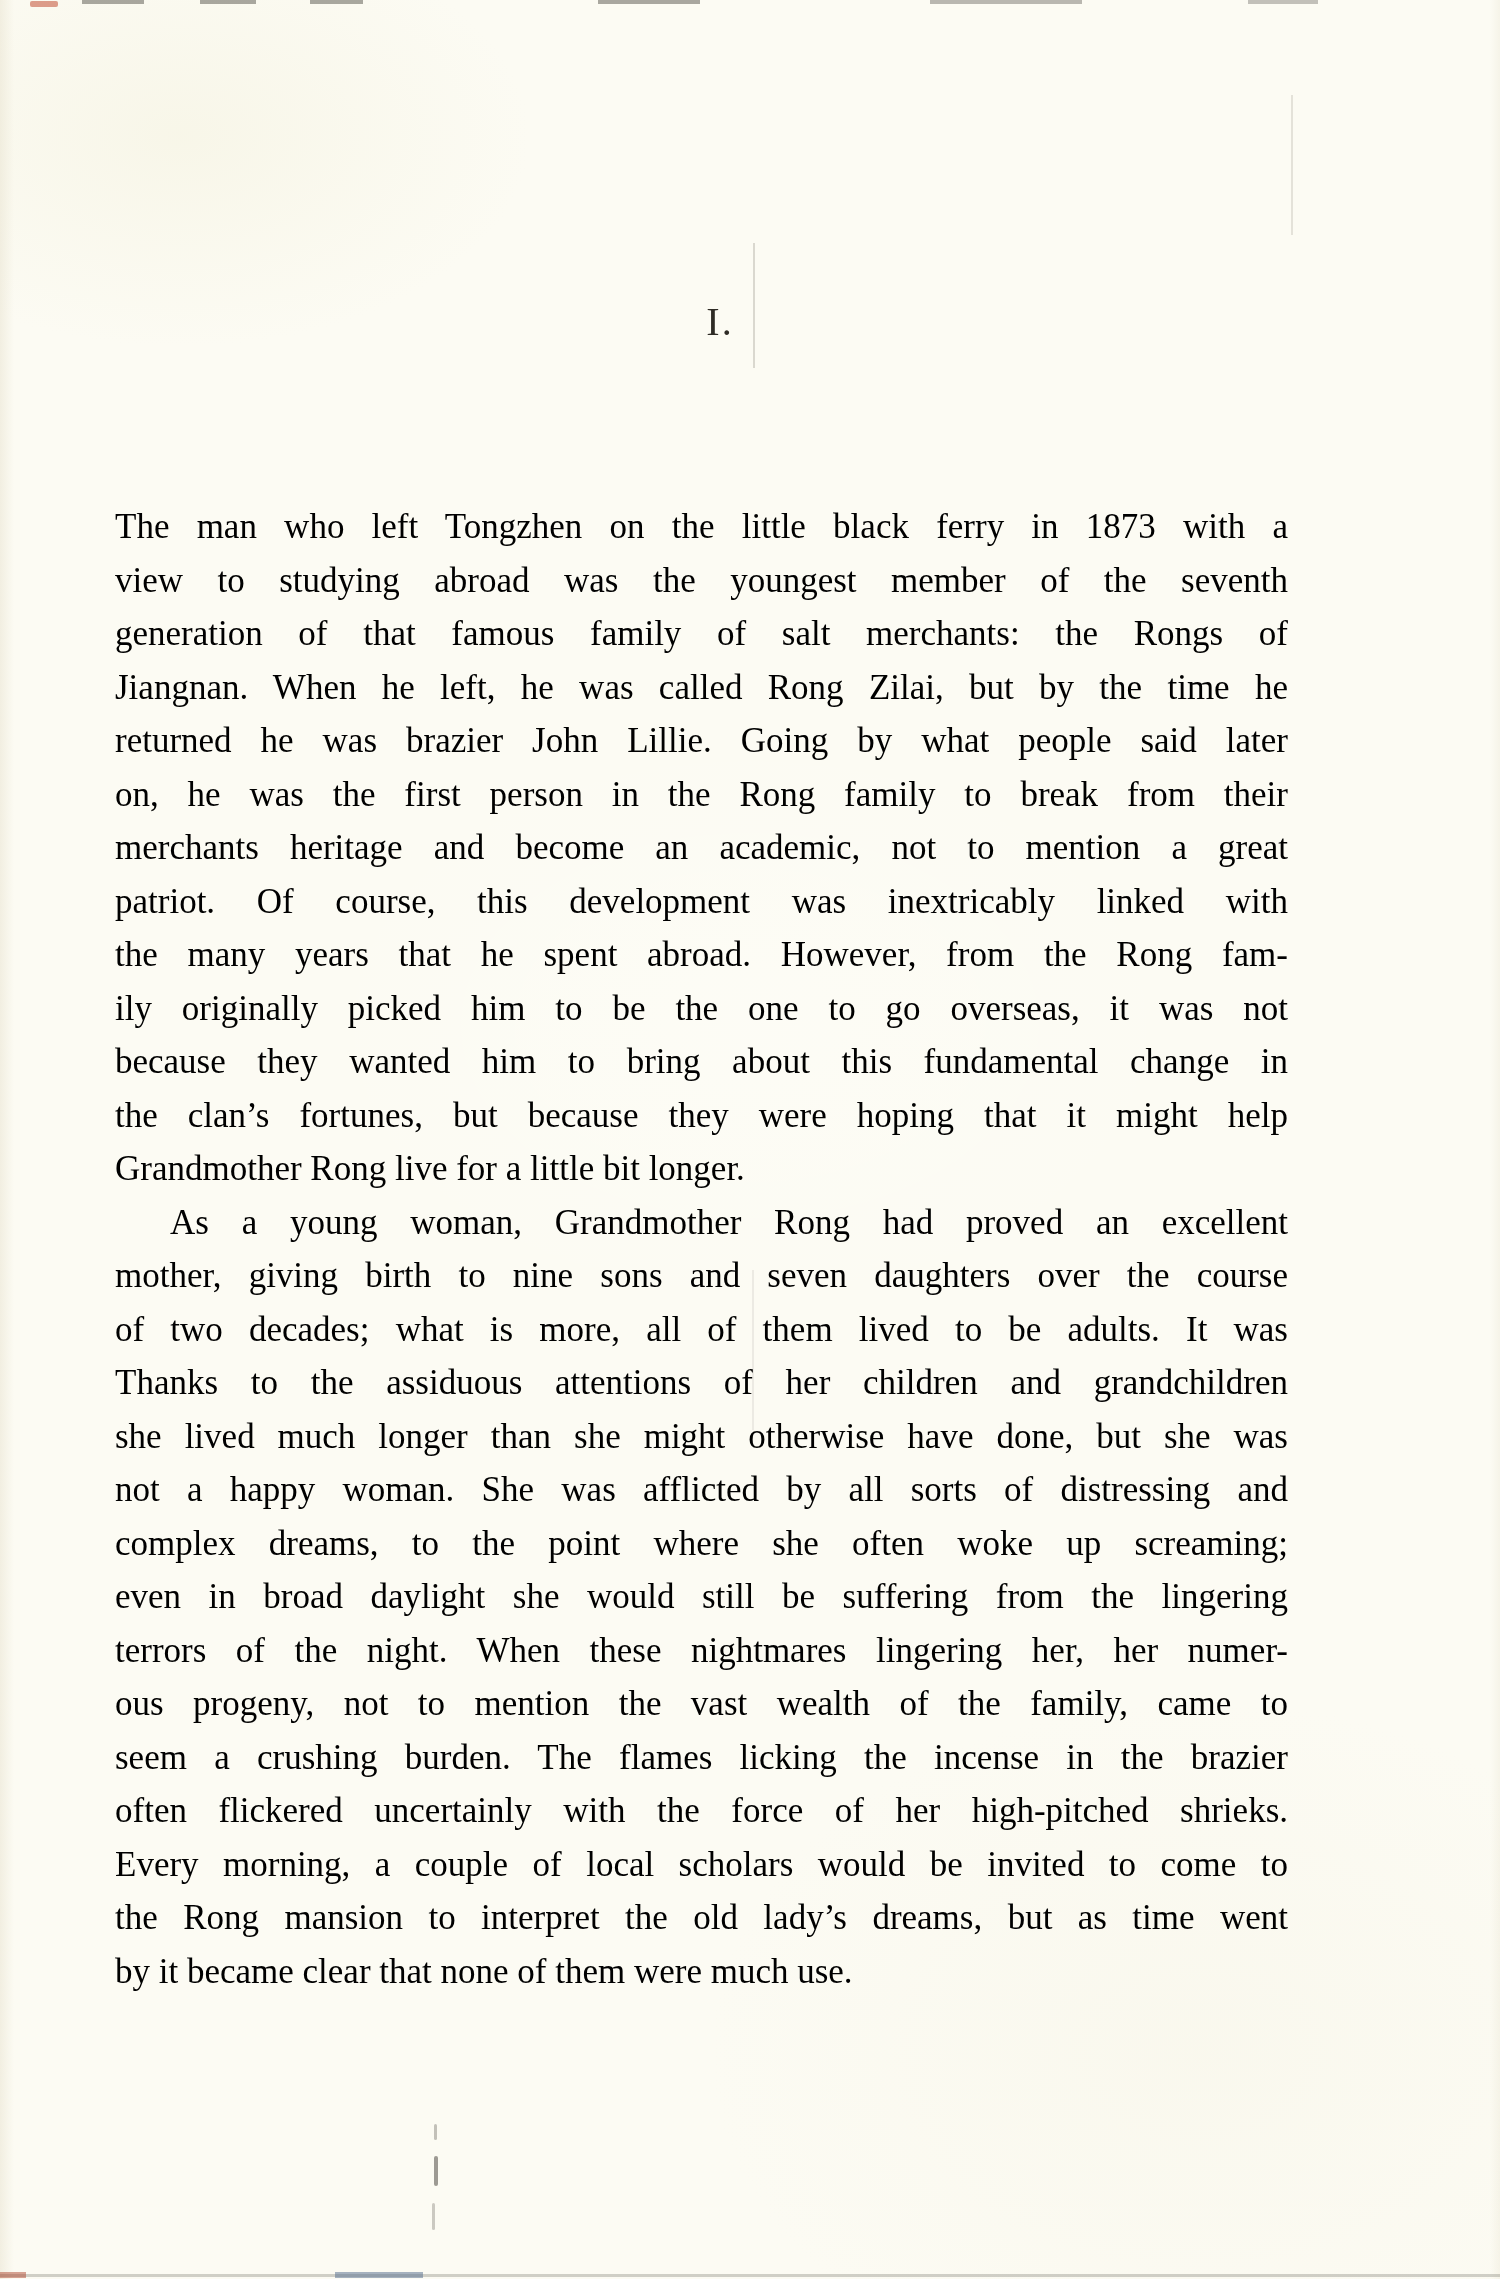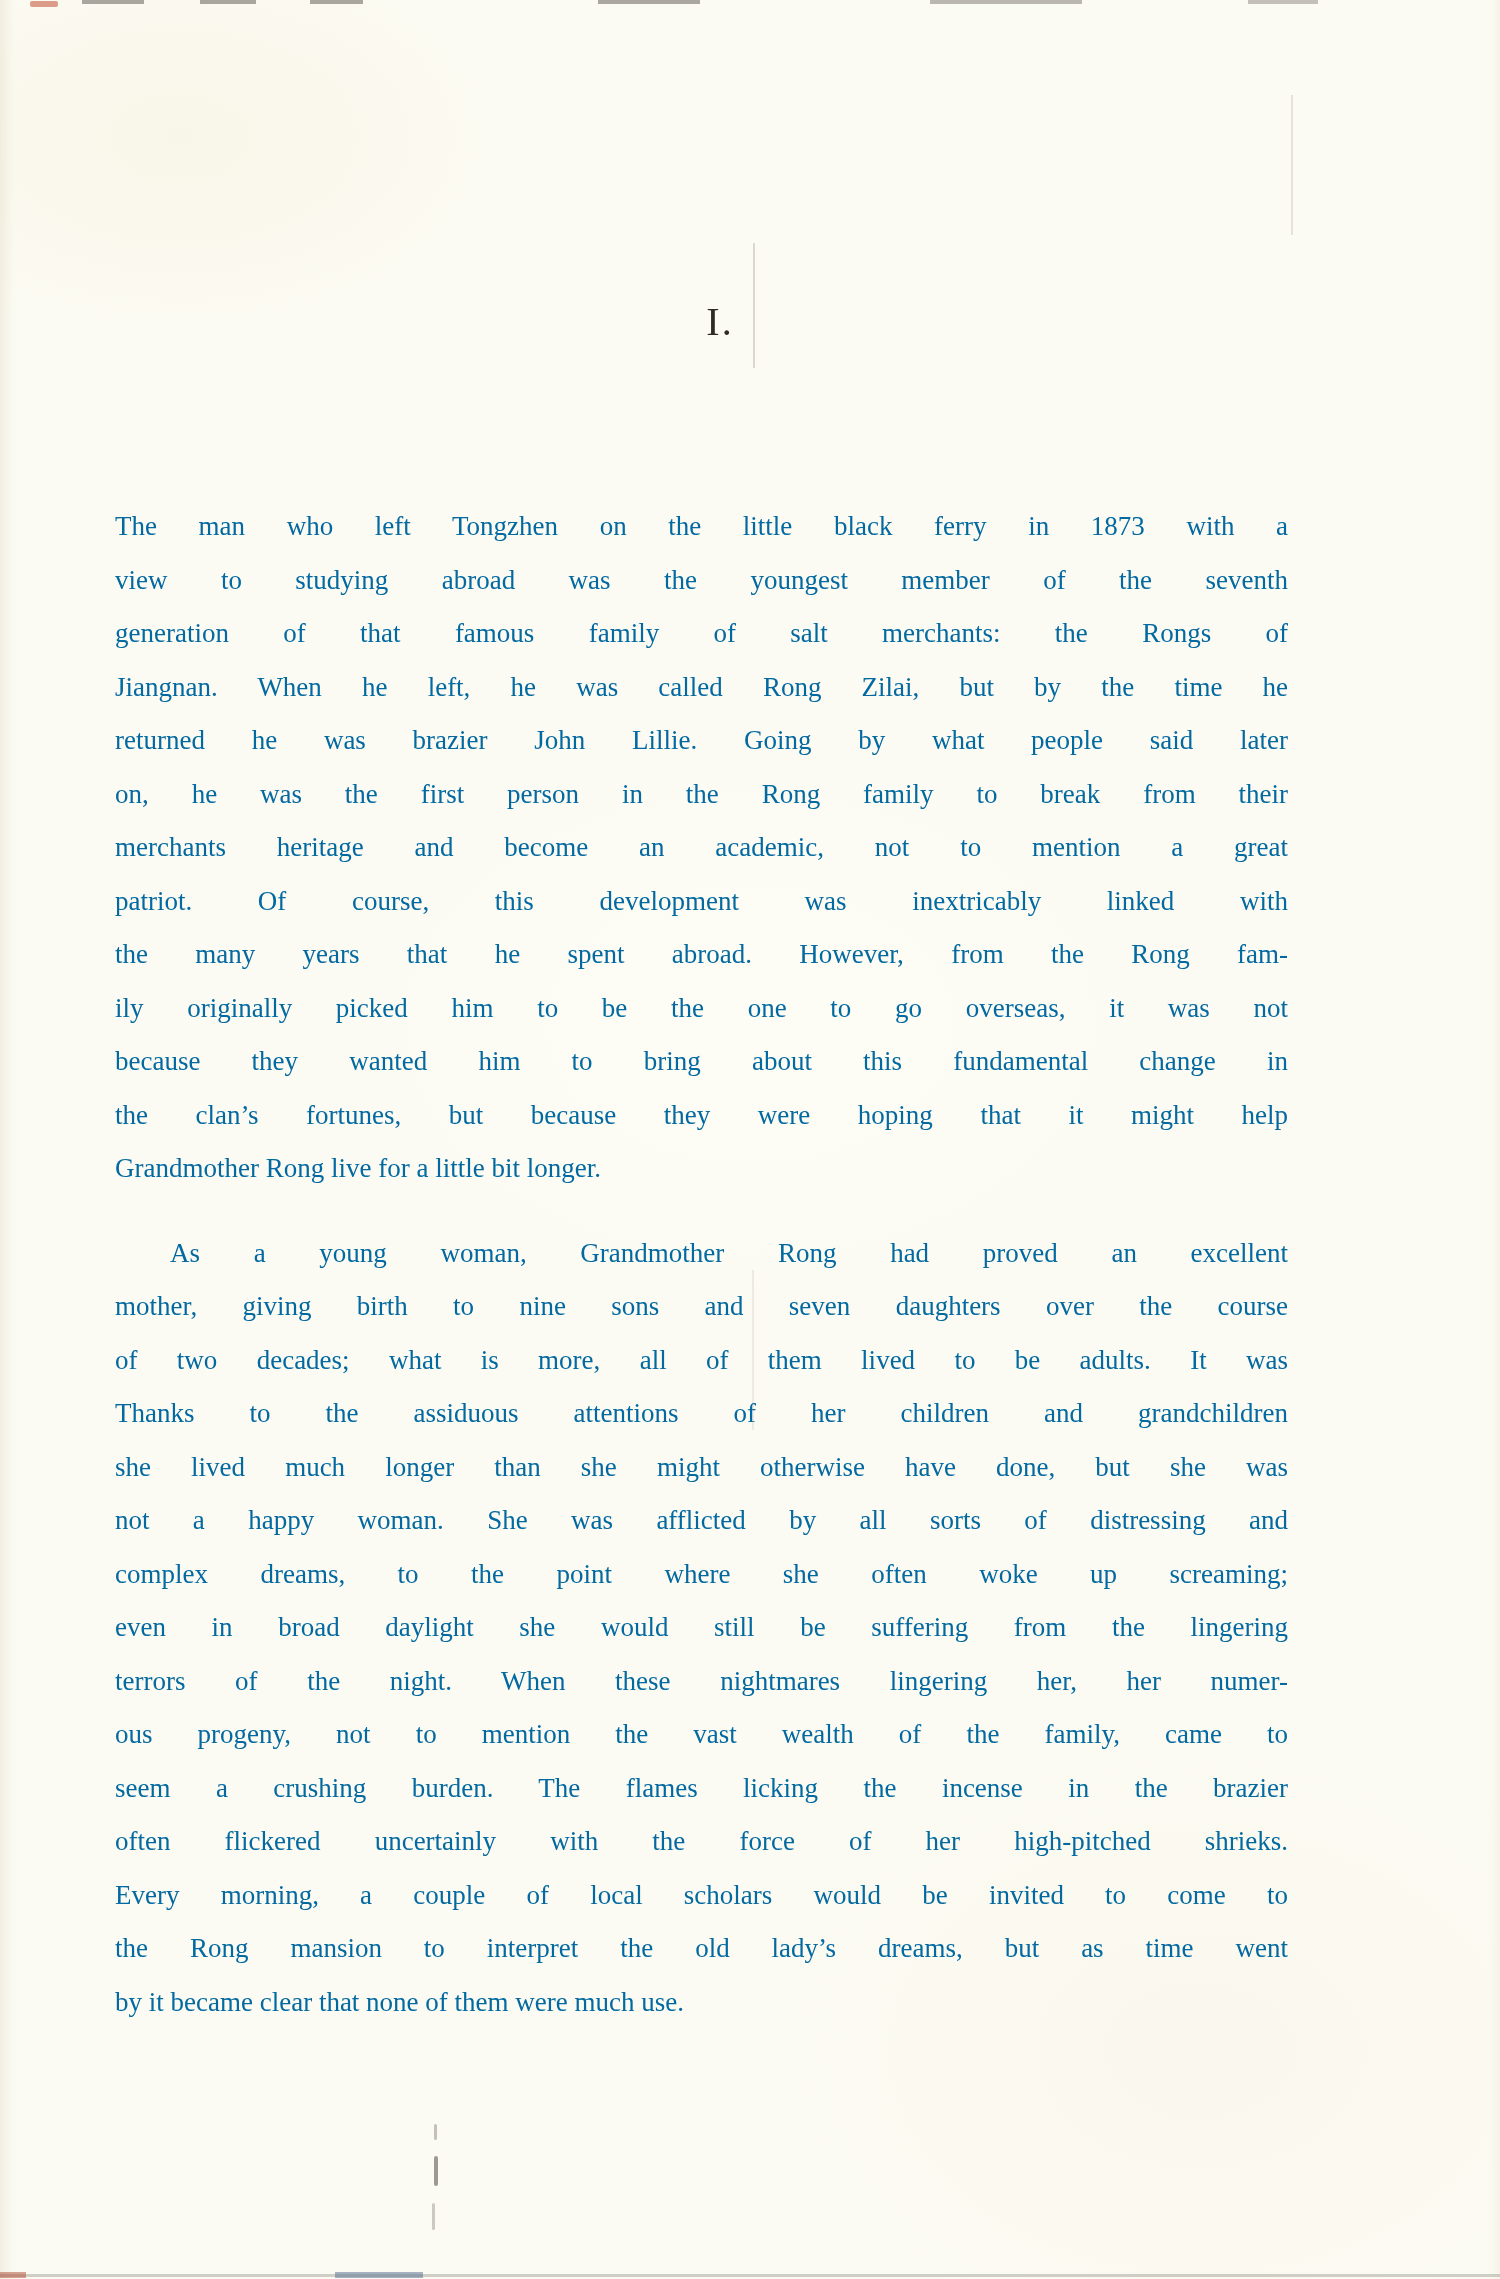--- a/index.html
+++ b/index.html
@@ -28,32 +28,32 @@
     top: 300px; left: 115px; width: 1210px;
     text-align: center;
     font-size: 40px; line-height: 44px;
     letter-spacing: 2px;
     color: #2e2b25;
   }
 
   .text-block {
     position: absolute;
     left: 115px; top: 500px; width: 1173px;
-    font-size: 27px;
+    font-size: 35px;
     line-height: 53.5px;
-    color: #0369a1;
+    color: #000000;
   }
   .line {
     height: 53.5px;
     text-align: justify;
     text-align-last: justify;
     white-space: normal;
   }
   .line.para-end { text-align-last: left; }
-  .line.indent { text-indent: 55px; margin-top: 31px; }
+  .line.indent { text-indent: 55px; }
 
   
   .artifact { position: absolute; pointer-events: none; }
   .edge-dash { top: 0; height: 4px; background: #55534c; opacity: 0.5; }
   .edge-dash.d1 { left: 82px;   width: 62px; }
   .edge-dash.d2 { left: 200px;  width: 56px; }
   .edge-dash.d3 { left: 310px;  width: 53px; }
   .edge-dash.d4 { left: 598px;  width: 102px; }
   .edge-dash.d5 { left: 930px;  width: 152px; opacity: 0.4; }
   .edge-dash.d6 { left: 1248px; width: 70px;  opacity: 0.35; }

